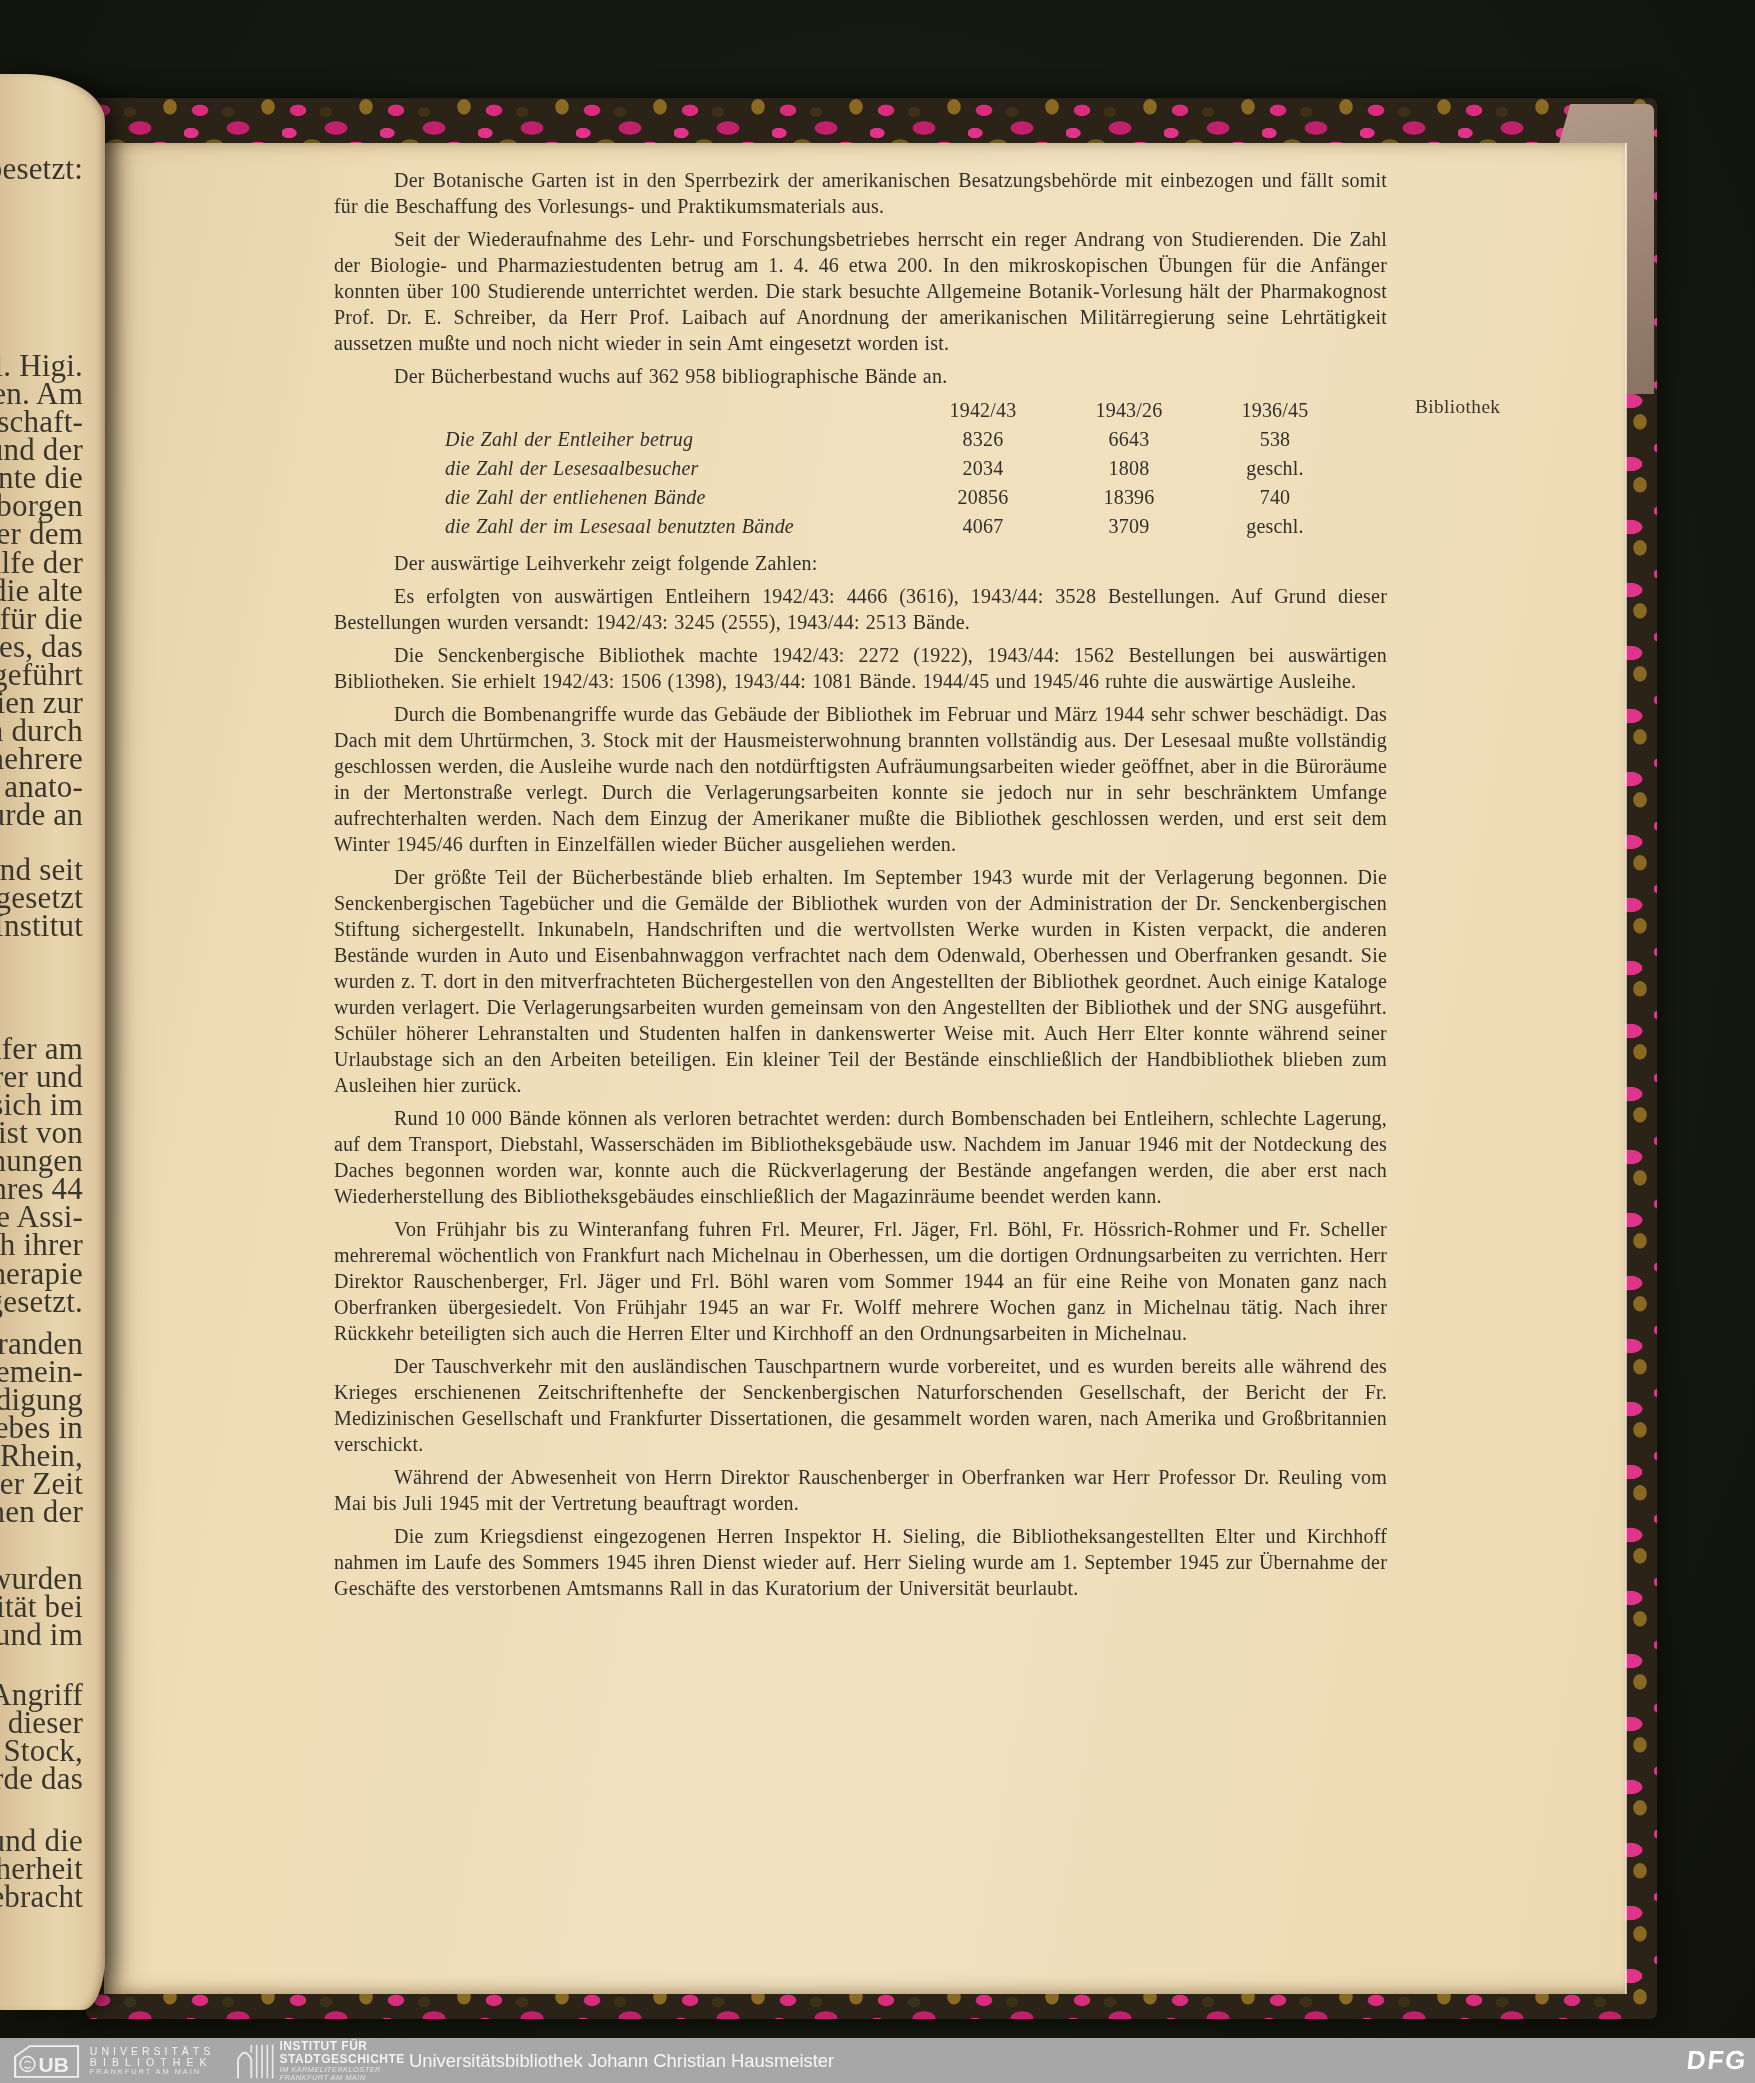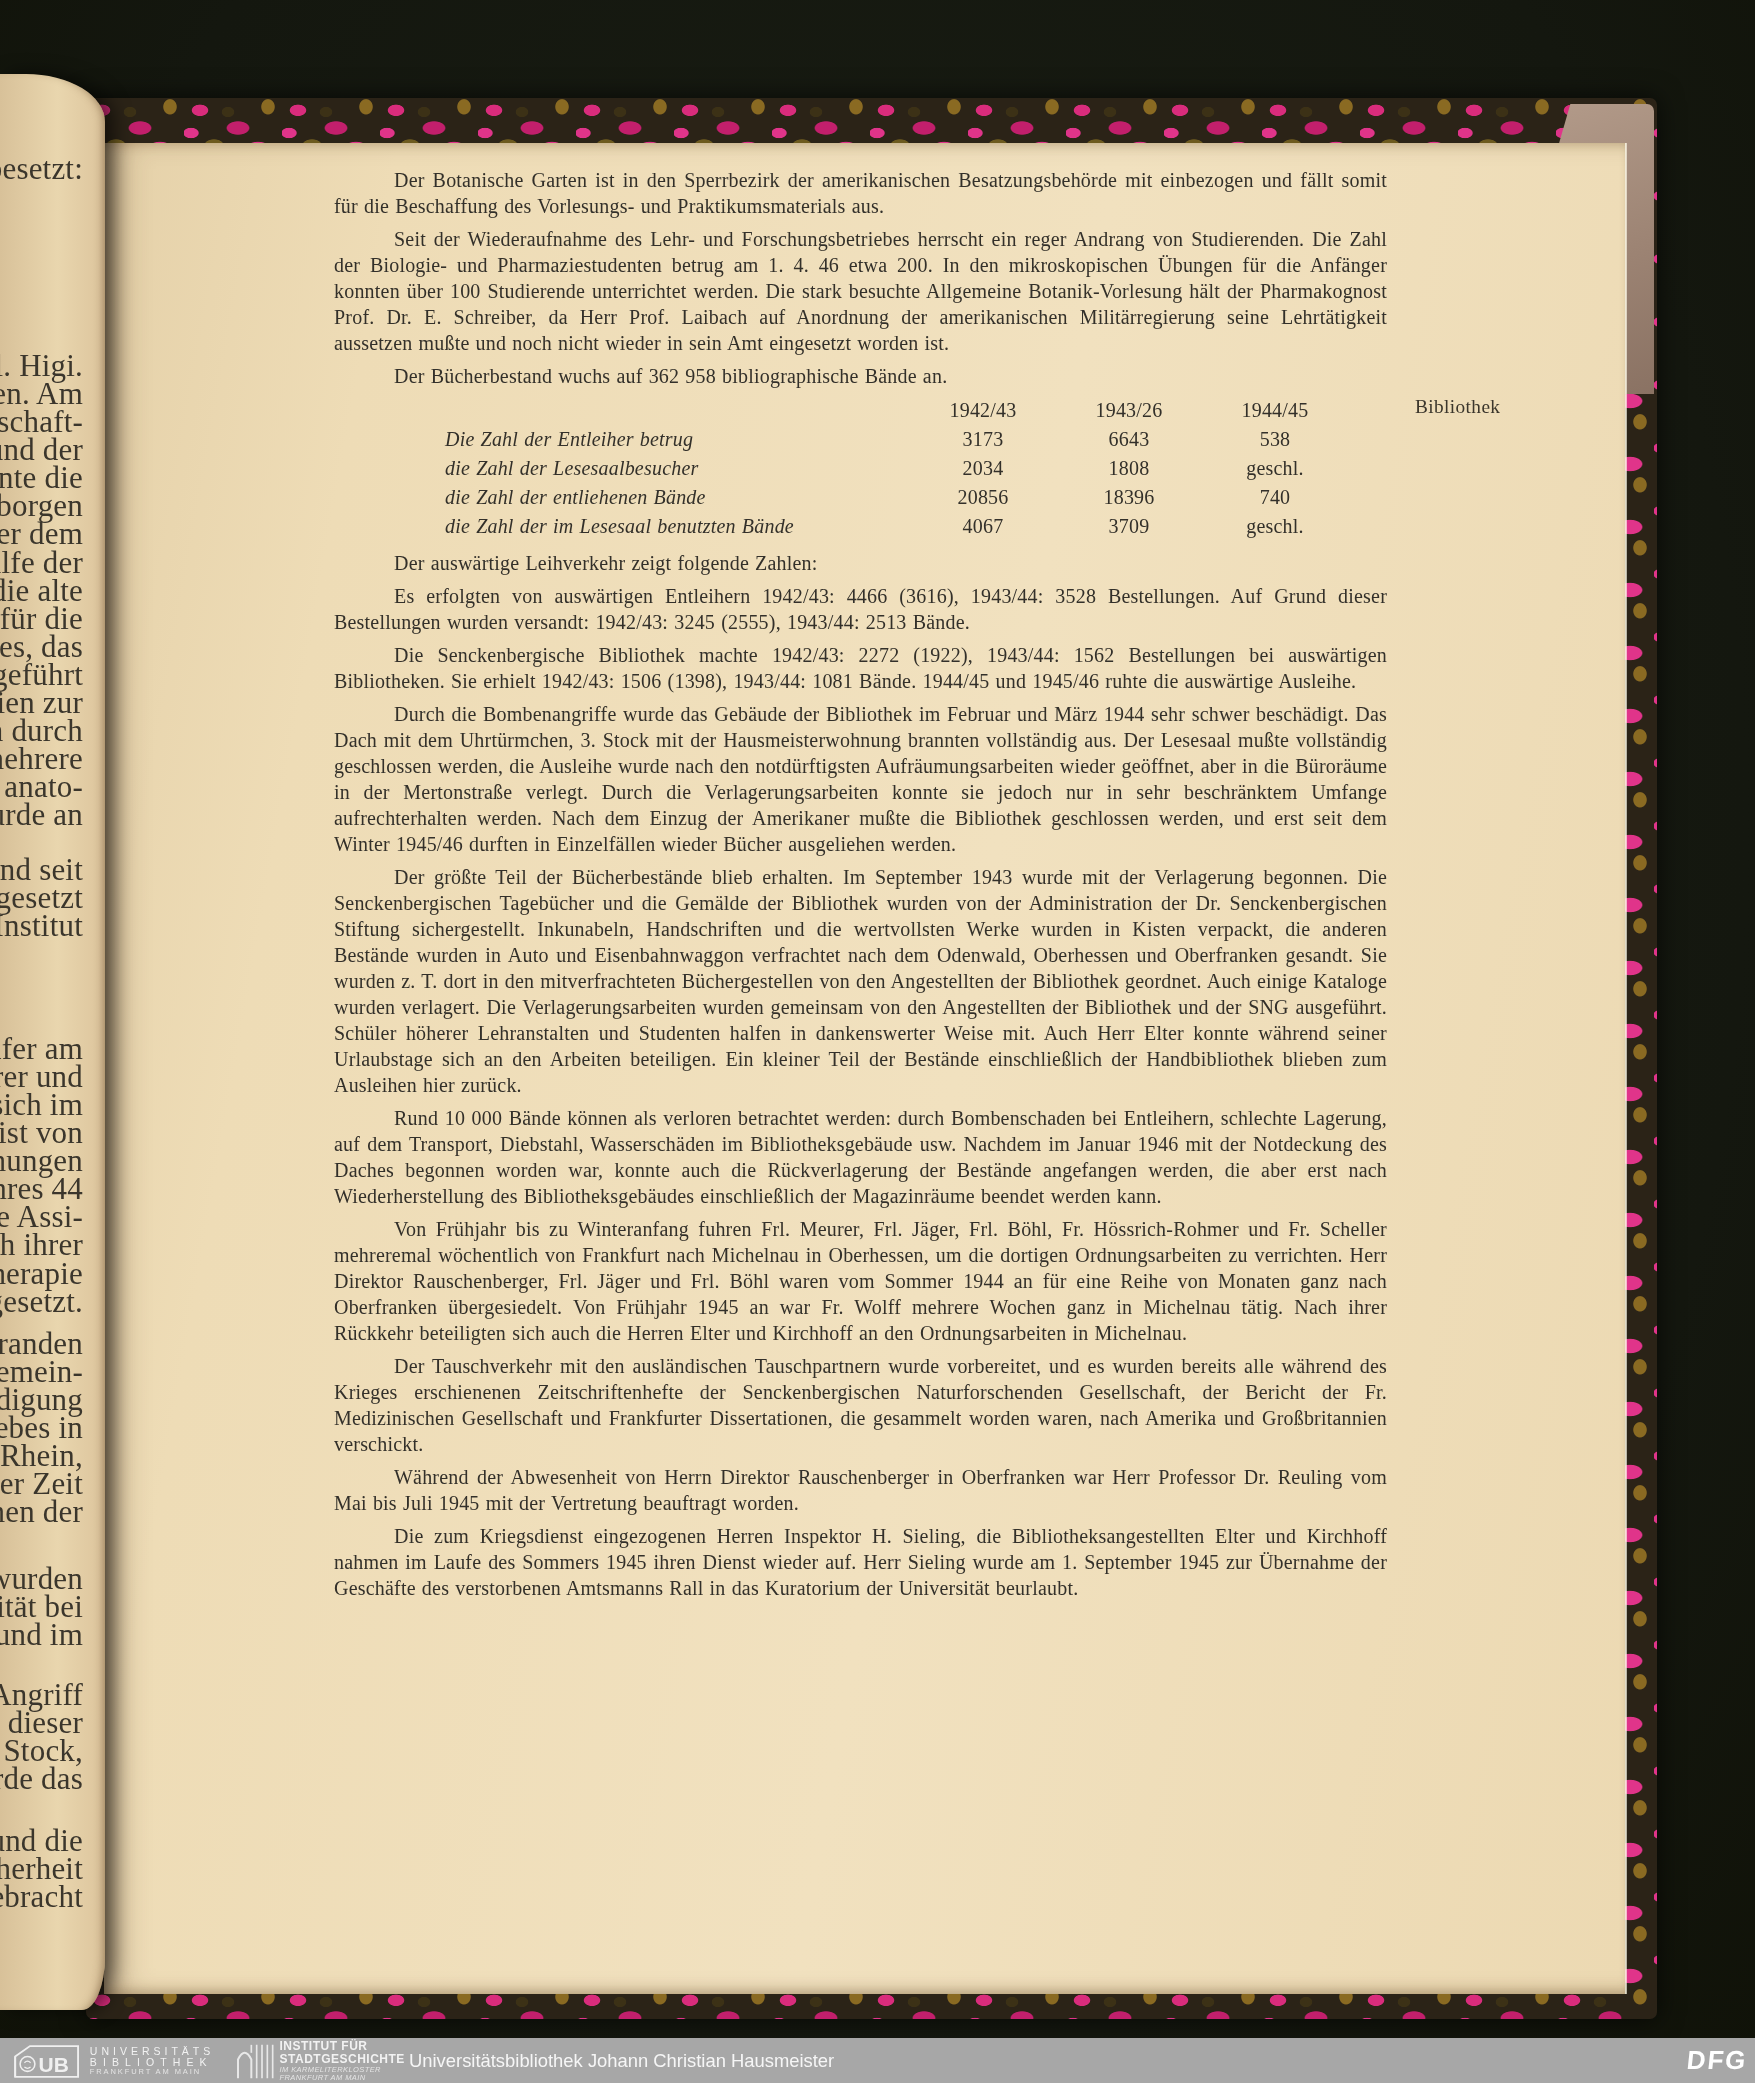--- a/index.html
+++ b/index.html
@@ -103,26 +103,26 @@
     <p>Der Botanische Garten ist in den Sperrbezirk der amerikanischen Besatzungsbehörde mit einbezogen und fällt somit für die Beschaffung des Vorlesungs- und Praktikumsmaterials aus.</p>
     <p>Seit der Wiederaufnahme des Lehr- und Forschungsbetriebes herrscht ein reger Andrang von Studierenden. Die Zahl der Biologie- und Pharmaziestudenten betrug am 1. 4. 46 etwa 200. In den mikroskopischen Übungen für die Anfänger konnten über 100 Studierende unterrichtet werden. Die stark besuchte Allgemeine Botanik-Vorlesung hält der Pharmakognost Prof. Dr. E. Schreiber, da Herr Prof. Laibach auf Anordnung der amerikanischen Militärregierung seine Lehrtätigkeit aussetzen mußte und noch nicht wieder in sein Amt eingesetzt worden ist.</p>
     <p>Der Bücherbestand wuchs auf 362 958 bibliographische Bände an.</p>
 
     <div class="stats">
       <div class="trow">
         <span></span>
           <span></span>
         <span class="tnum">1942/43</span>
         <span class="tnum">1943/26</span>
-        <span class="tnum">1944/45</span>
+        <span class="tnum">1936/45</span>
       </div>
       <div class="trow">
         <span></span>
         <span class="tlabel">Die Zahl der Entleiher betrug</span>
-        <span class="tnum">3173</span>
+        <span class="tnum">8326</span>
         <span class="tnum">6643</span>
         <span class="tnum">538</span>
       </div>
       <div class="trow">
         <span></span>
         <span class="tlabel">die Zahl der Lesesaalbesucher</span>
         <span class="tnum">2034</span>
         <span class="tnum">1808</span>
         <span class="tnum">geschl.</span>
       </div>

